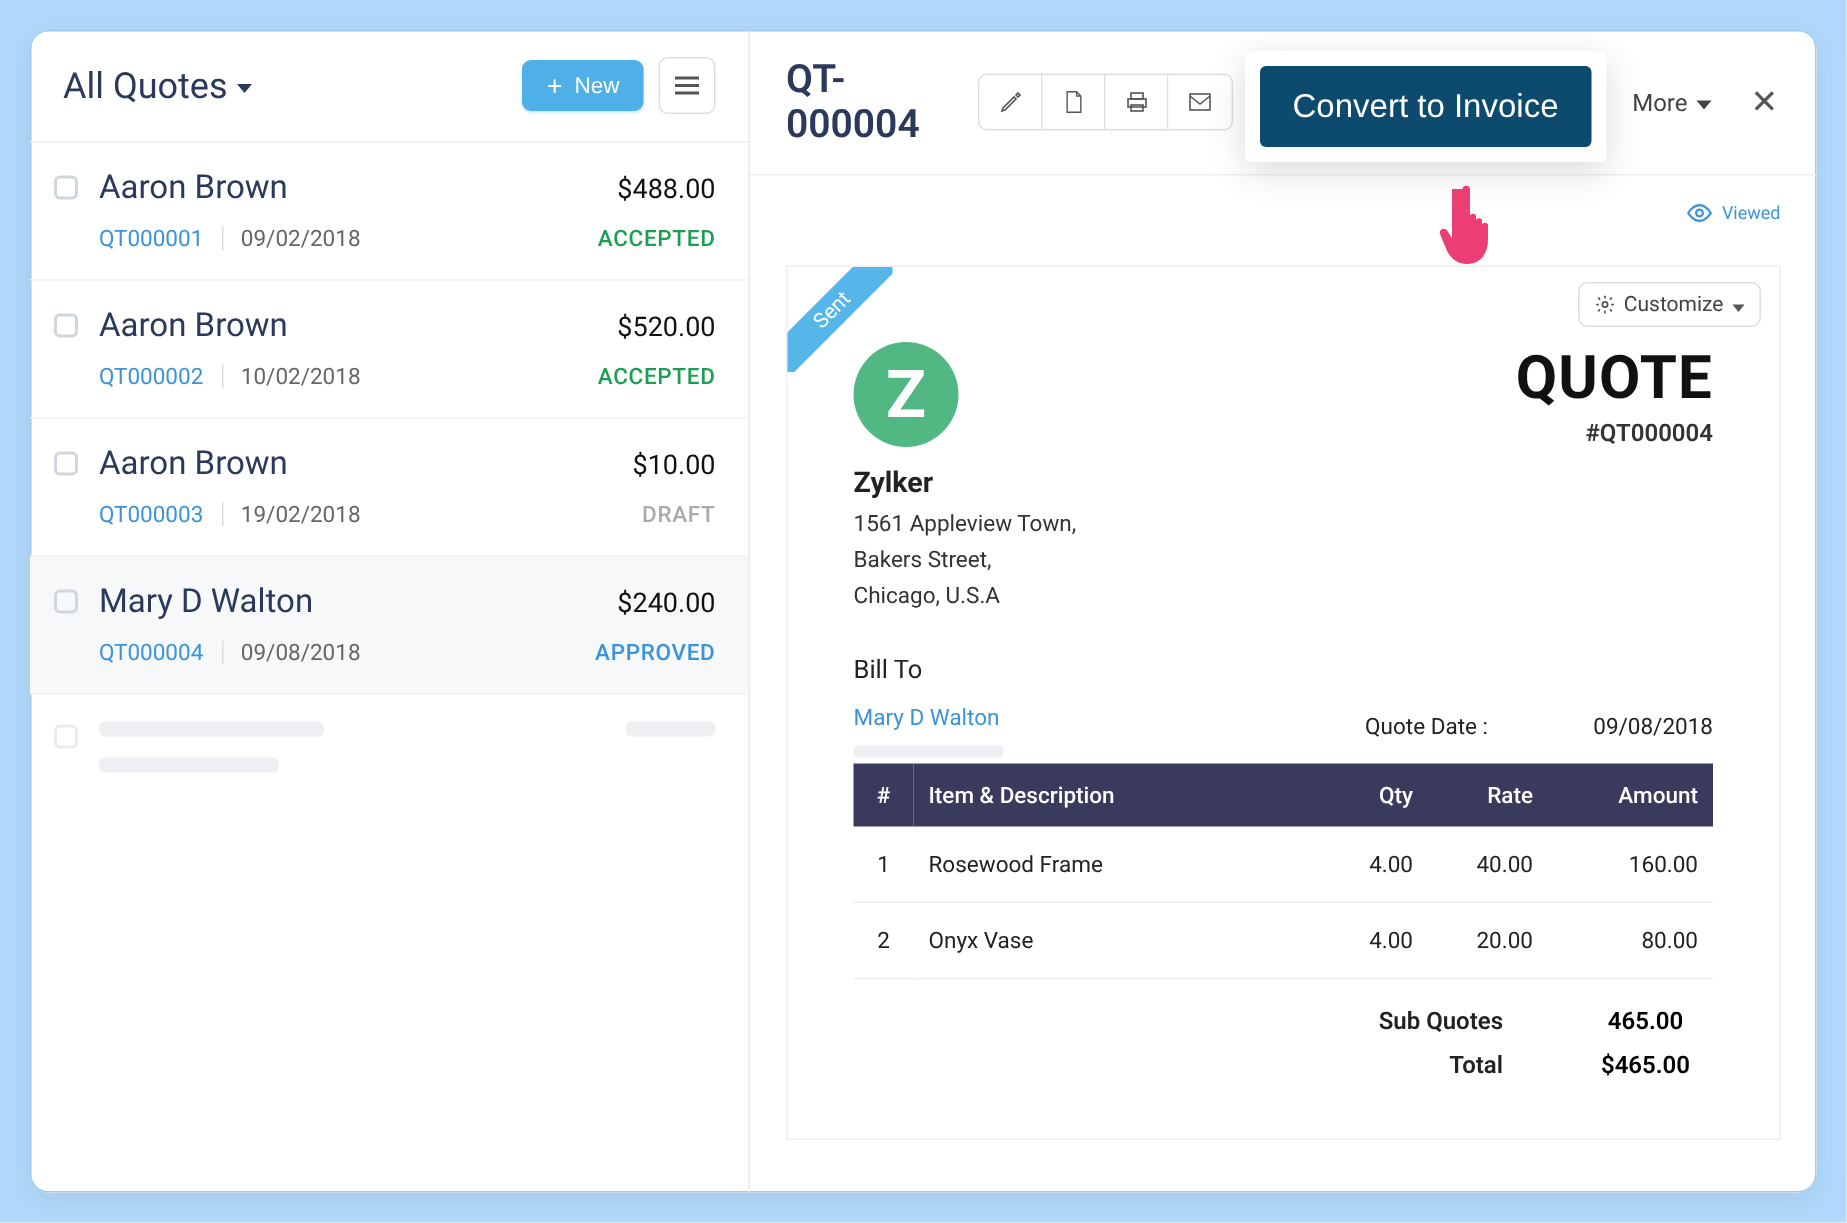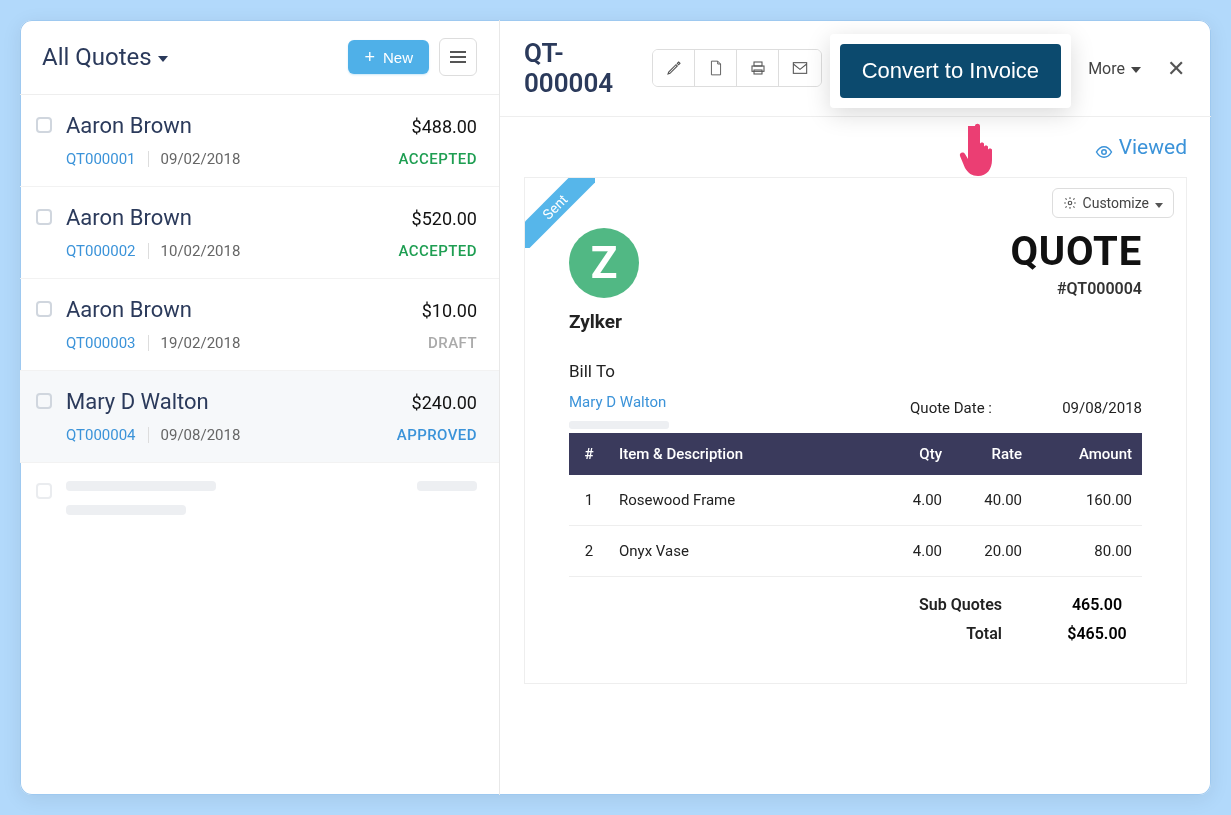--- a/index.html
+++ b/index.html
@@ -221,21 +221,21 @@
     position: relative;
   }
   .viewed-status {
     position: absolute;
     right: 24px;
     top: 18px;
     color: #3b93d9;
     display: flex;
     align-items: flex-end;
     gap: 6px;
-    font-size: 21px;
+    font-size: 12px;
   }
   .quote-doc {
     margin: 60px 24px 20px 24px;
     border: 1px solid #eee;
     position: relative;
     background: #fff;
   }
   .sent-ribbon {
     position: absolute;
     left: 0; top: 0;
@@ -496,20 +496,25 @@
           <span class="caret-down" style="border-top-color:#555;border-left-width:4px;border-right-width:4px;border-top-width:5px;"></span>
         </div>
 
         <div class="doc-inner">
           <div class="doc-head">
             <div class="company-block">
               <div class="logo-circle">
                 <span class="logo-z">Z</span>
               </div>
               <div class="company-name">Zylker</div>
+              <div class="company-addr">
+                <div>1561 Appleview Town,</div>
+                <div>Bakers Street,</div>
+                <div>Chicago, U.S.A</div>
+              </div>
             </div>
             <div class="quote-label-block">
               <div class="quote-big">QUOTE</div>
               <div class="quote-num">#QT000004</div>
             </div>
           </div>
 
           <div class="billto-block">
             <div class="billto-label">Bill To</div>
             <div class="billto-name">Mary D Walton</div>

